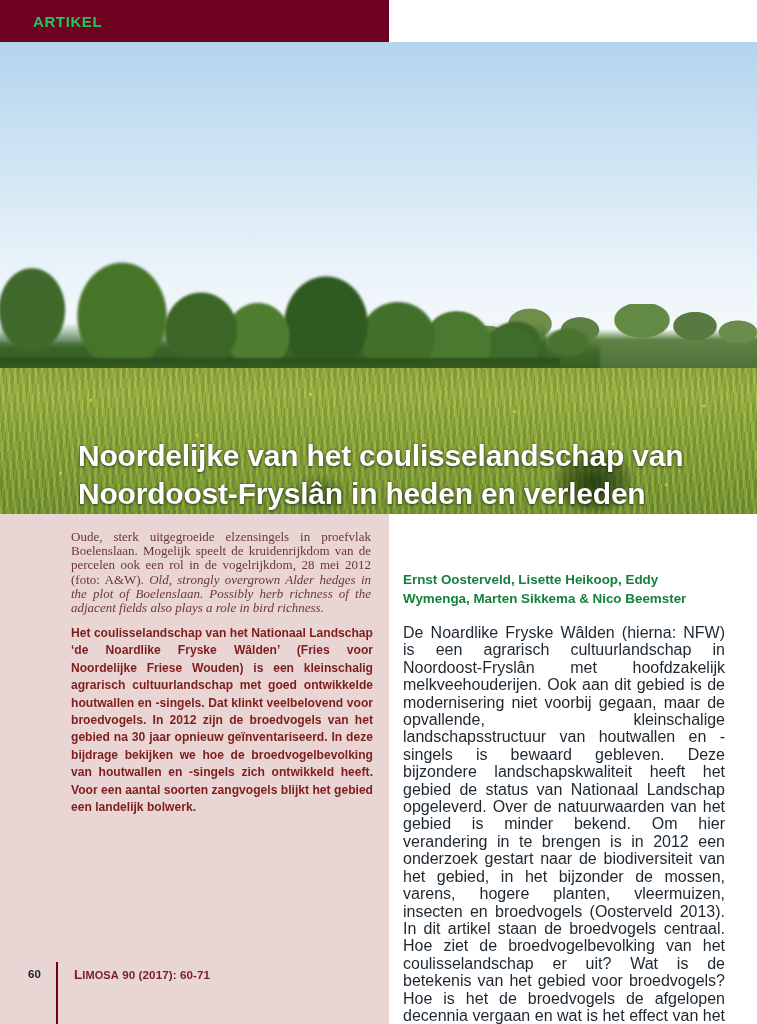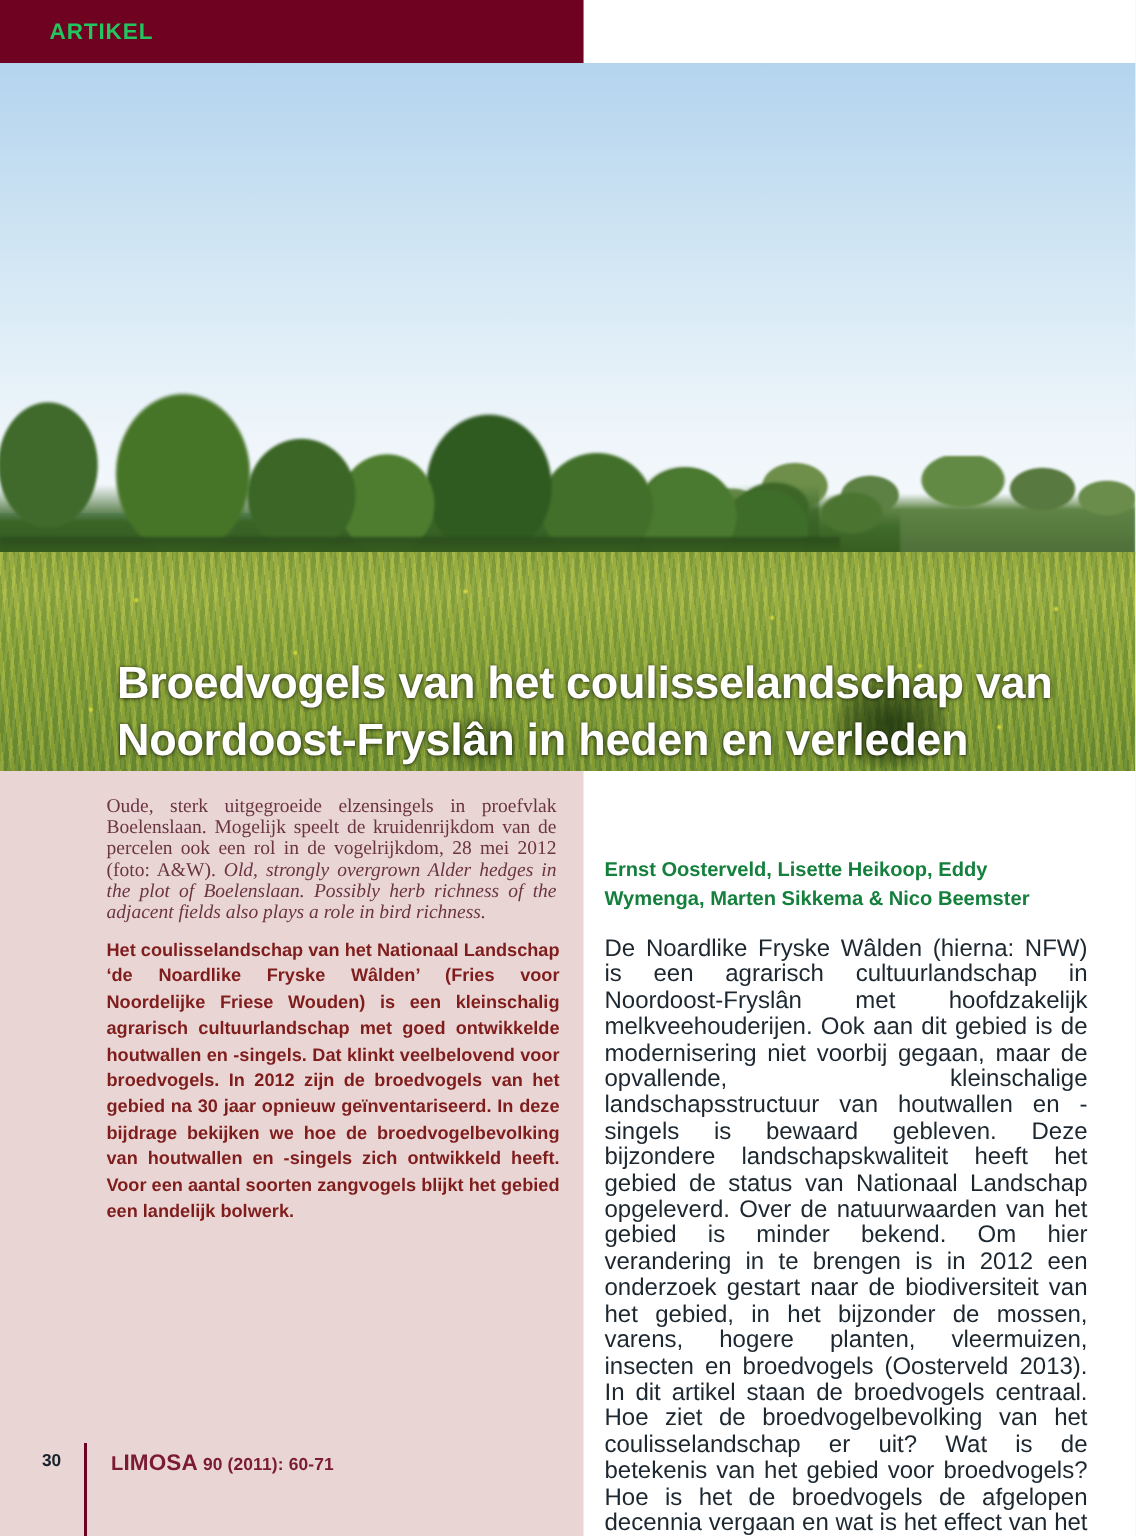--- a/index.html
+++ b/index.html
@@ -285,21 +285,21 @@
     left: 74px;
     top: 967px;
     z-index: 6;
     color: #7b1b32;
     font-family: "Liberation Sans", sans-serif;
     font-weight: bold;
     font-size: 11.6px;
     letter-spacing: .1px;
   }
   .folio-ref .smallcap-l { font-size: 13.4px; }
-  .folio-ref .smallcaps { font-size: 15px; text-align: center; }
+  .folio-ref .smallcaps { font-size: 11px; text-align: center; }
 </style>
 </head>
 <body>
 
 <div id="page">
 
   <div class="pink-band"></div>
 
   <div class="photo">
     <div class="sky"></div>
@@ -310,29 +310,29 @@
     <div class="meadow"></div>
     <div class="meadow-dark-patch"></div>
     <div class="meadow-dark-patch2"></div>
   </div>
 
   <div class="header-bar">
     <span class="header-label">ARTIKEL</span>
   </div>
 
   <h1 class="headline">
-    <span class="hl-line">Broedvogels van het coulisselandschap van</span>
+    <span class="hl-line">Noordelijke van het coulisselandschap van</span>
     <span class="hl-line">Noordoost-Fryslân in heden en verleden</span>
   </h1>
 
   <div class="caption"><span>Oude, sterk uitgegroeide elzensingels in proefvlak Boelenslaan. Mogelijk speelt de kruidenrijkdom van de percelen ook een rol in de vogelrijkdom, 28 mei 2012 (foto: A&amp;W). </span><span class="cap-en">Old, strongly overgrown Alder hedges in the plot of Boelenslaan. Possibly herb richness of the adjacent fields also plays a role in bird richness.</span></div>
 
   <div class="abstract">Het coulisselandschap van het Nationaal Landschap ‘de Noardlike Fryske Wâlden’ (Fries voor Noordelijke Friese Wouden) is een kleinschalig agrarisch cultuurlandschap met goed ontwikkelde houtwallen en -singels. Dat klinkt veelbelovend voor broedvogels. In 2012 zijn de broedvogels van het gebied na 30 jaar opnieuw geïnventariseerd. In deze bijdrage bekijken we hoe de broedvogelbevolking van houtwallen en -singels zich ontwikkeld heeft. Voor een aantal soorten zangvogels blijkt het gebied een landelijk bolwerk.</div>
 
   <div class="authors">Ernst Oosterveld, Lisette Heikoop, Eddy Wymenga, Marten Sikkema &amp; Nico Beemster</div>
 
   <div class="body-col">De Noardlike Fryske Wâlden (hierna: NFW) is een agrarisch cultuurlandschap in Noordoost-Fryslân met hoofdzakelijk melkveehouderijen. Ook aan dit gebied is de modernisering niet voorbij gegaan, maar de opvallende, kleinschalige landschapsstructuur van houtwallen en -singels is bewaard gebleven. Deze bijzondere landschapskwaliteit heeft het gebied de status van Nationaal Landschap opgeleverd. Over de natuurwaarden van het gebied is minder bekend. Om hier verandering in te brengen is in 2012 een onderzoek gestart naar de biodiversiteit van het gebied, in het bijzonder de mossen, varens, hogere planten, vleermuizen, insecten en broedvogels (Oosterveld 2013). In dit artikel staan de broedvogels centraal. Hoe ziet de broedvogelbevolking van het coulisselandschap er uit? Wat is de betekenis van het gebied voor broedvogels? Hoe is het de broedvogels de afgelopen decennia vergaan en wat is het effect van het verschillende manieren van onderhoud van de landschapselementen?</div>
 
-  <div class="folio">30</div>
+  <div class="folio">60</div>
   <div class="folio-rule"></div>
-  <div class="folio-ref"><span class="smallcap-l">L</span><span class="smallcaps">IMOSA</span><span> 90 (2011): 60-71</span></div>
+  <div class="folio-ref"><span class="smallcap-l">L</span><span class="smallcaps">IMOSA</span><span> 90 (2017): 60-71</span></div>
 
 </div>
 
 </body></html>

